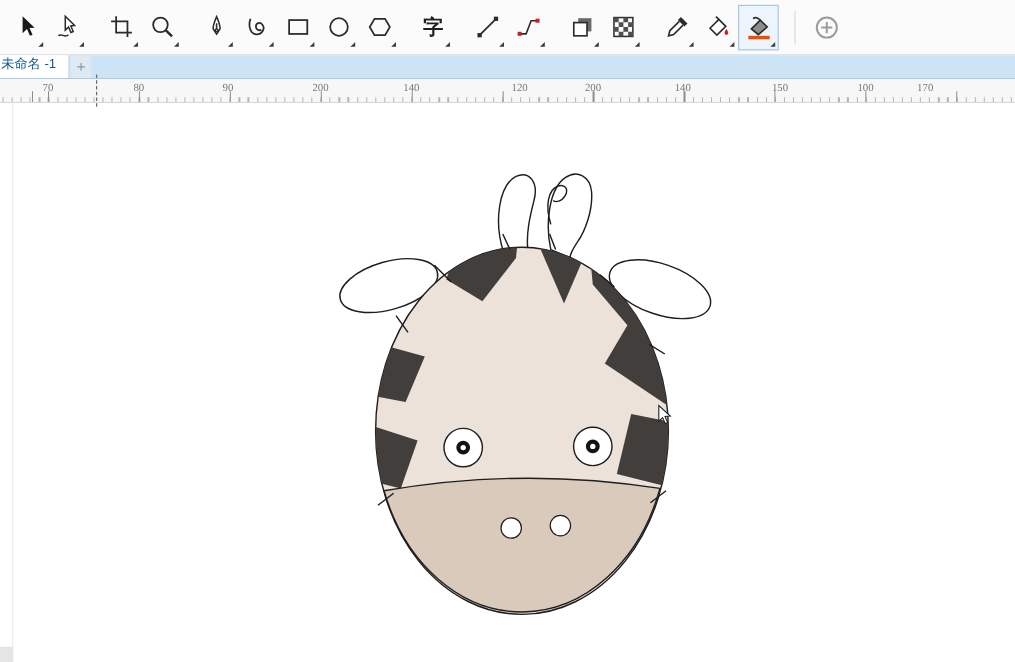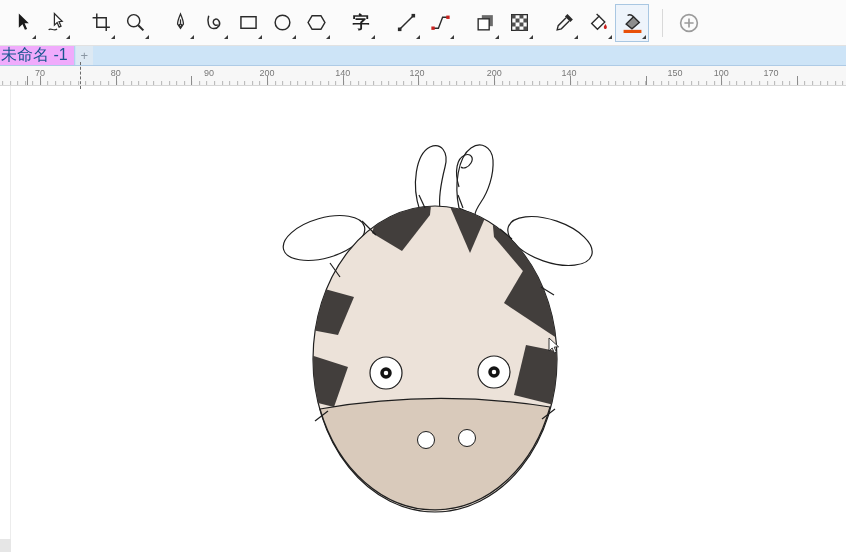--- a/index.html
+++ b/index.html
@@ -16,27 +16,27 @@
   .tool.active { background:#eef4fb; border-color:#a9c7e2; }
   .caret { position:absolute; right:2px; bottom:2px; width:0; height:0;
     border-left:4px solid transparent; border-bottom:4px solid #3c3c3c; }
   .tsep { width:1px; height:28px; background:#d9d9d9; margin:0 9px 0 2px; }
   .glyph { font-size:17px; font-weight:bold; color:#1f1f1f; line-height:1; }
   .icn { display:block; }
 
   
   .tabbar { height:20px; background:#cde4f7; border-bottom:1px solid #aecbe6;
     display:flex; align-items:stretch; }
-  .tab { min-width:58px; background:#f0abfc; color:#17568f; font-size:16px;
-    display:flex; align-items:center; padding:0 6px 0 1px; border-right:1px solid #b5d2ec; }
+  .tab { min-width:58px; background:#ffffff; color:#17568f; font-size:11px;
+    display:flex; padding:0 6px 0 1px; border-right:1px solid #b5d2ec; }
   .newtab { width:17px; margin-left:1px; background:#dde9f3; color:#8a97a3;
     font-size:13px; display:flex; align-items:center; justify-content:center; }
 
   
-  .ruler { position:relative; height:20px; background:#f7f7f7; border-bottom:1px solid #d6d6d6; }
+  .ruler { position:relative; height:20px; background:#f7f7f7; border-bottom:1px solid #d6d6d6;font-family:Liberation Serif, serif; }
   .ticks-minor { position:absolute; left:0; right:0; bottom:0; height:4px;
     background:repeating-linear-gradient(90deg,#b4b4b4 0 1px,transparent 1px 7.57px);
     background-position-x:2.15px; }
   .ticks-major { position:absolute; left:0; right:0; bottom:0; height:9px;
     background:repeating-linear-gradient(90deg,#8c8c8c 0 1px,transparent 1px 75.7px);
     background-position-x:40px; }
   .rlabel { position:absolute; top:2px; font-size:9px; color:#787878; transform:translateX(-50%); }
 
   .page-guide { position:absolute; left:80px; top:62px; height:27px; width:0;
     border-left:1px dashed #6b6b6b; z-index:6; }
@@ -210,27 +210,27 @@
     <div class="newtab">
       <span>+</span>
     </div>
   </div>
 
   <div class="ruler">
     <div class="ticks-minor"></div>
     <div class="ticks-major"></div>
     <span class="rlabel" style="left:40px">70</span>
     <span class="rlabel" style="left:115.7px">80</span>
-    <span class="rlabel" style="left:209px">90</span>
+    <span class="rlabel" style="left:190px">90</span>
     <span class="rlabel" style="left:267.1px">200</span>
     <span class="rlabel" style="left:342.8px">140</span>
-    <span class="rlabel" style="left:417px">120</span>
+    <span class="rlabel" style="left:433px">120</span>
     <span class="rlabel" style="left:494.2px">200</span>
     <span class="rlabel" style="left:569px">140</span>
-    <span class="rlabel" style="left:675px">150</span>
+    <span class="rlabel" style="left:650px">150</span>
     <span class="rlabel" style="left:721.3px">100</span>
     <span class="rlabel" style="left:771px">170</span>
   </div>
 
   <div class="page-guide"></div>
 
   <div class="canvas">
     <div class="page-edge"></div>
     <div class="scroll-corner"></div>
 

